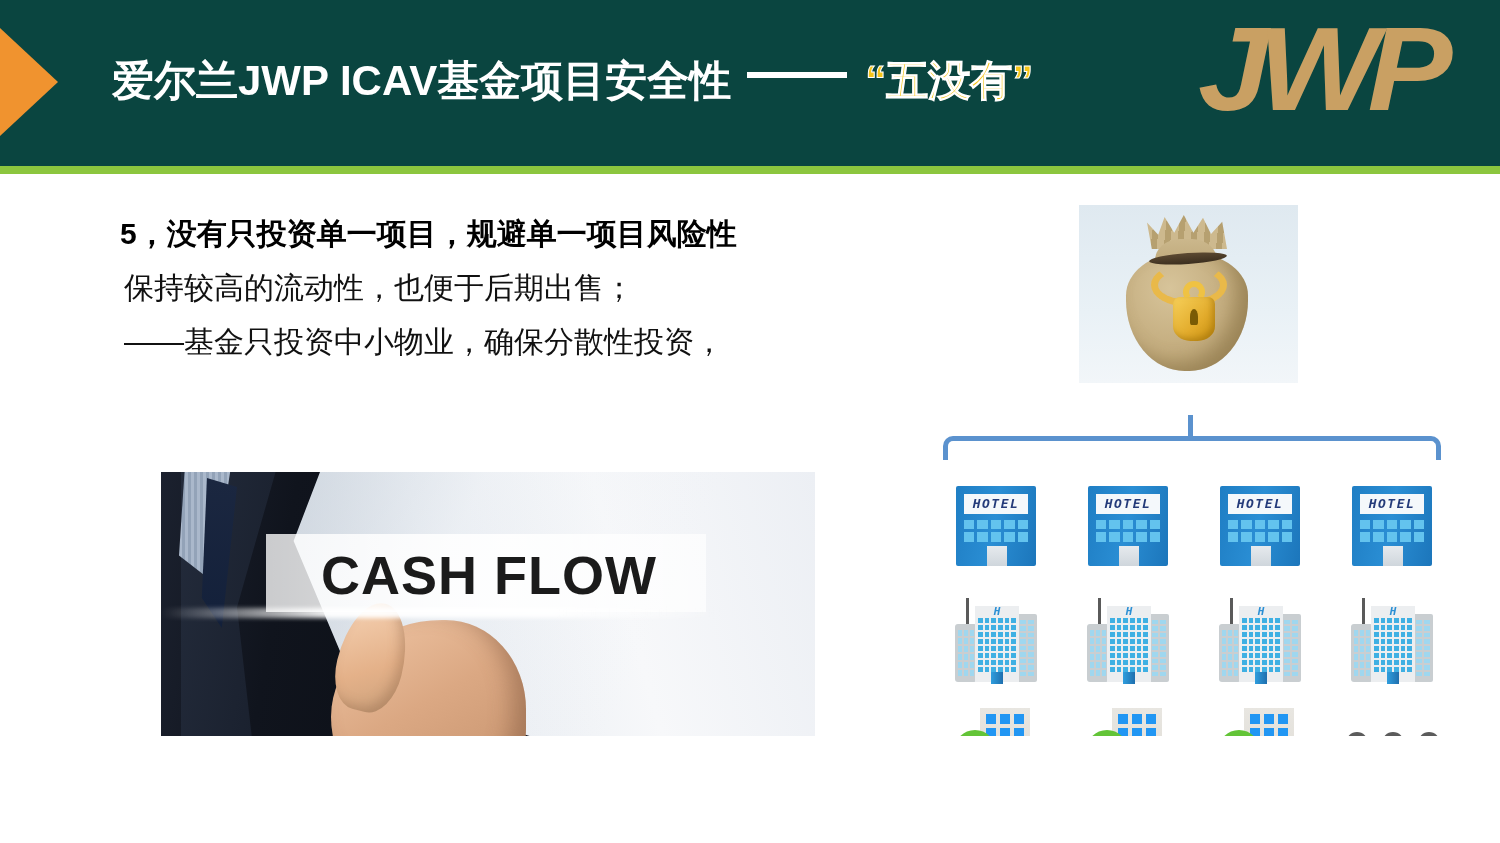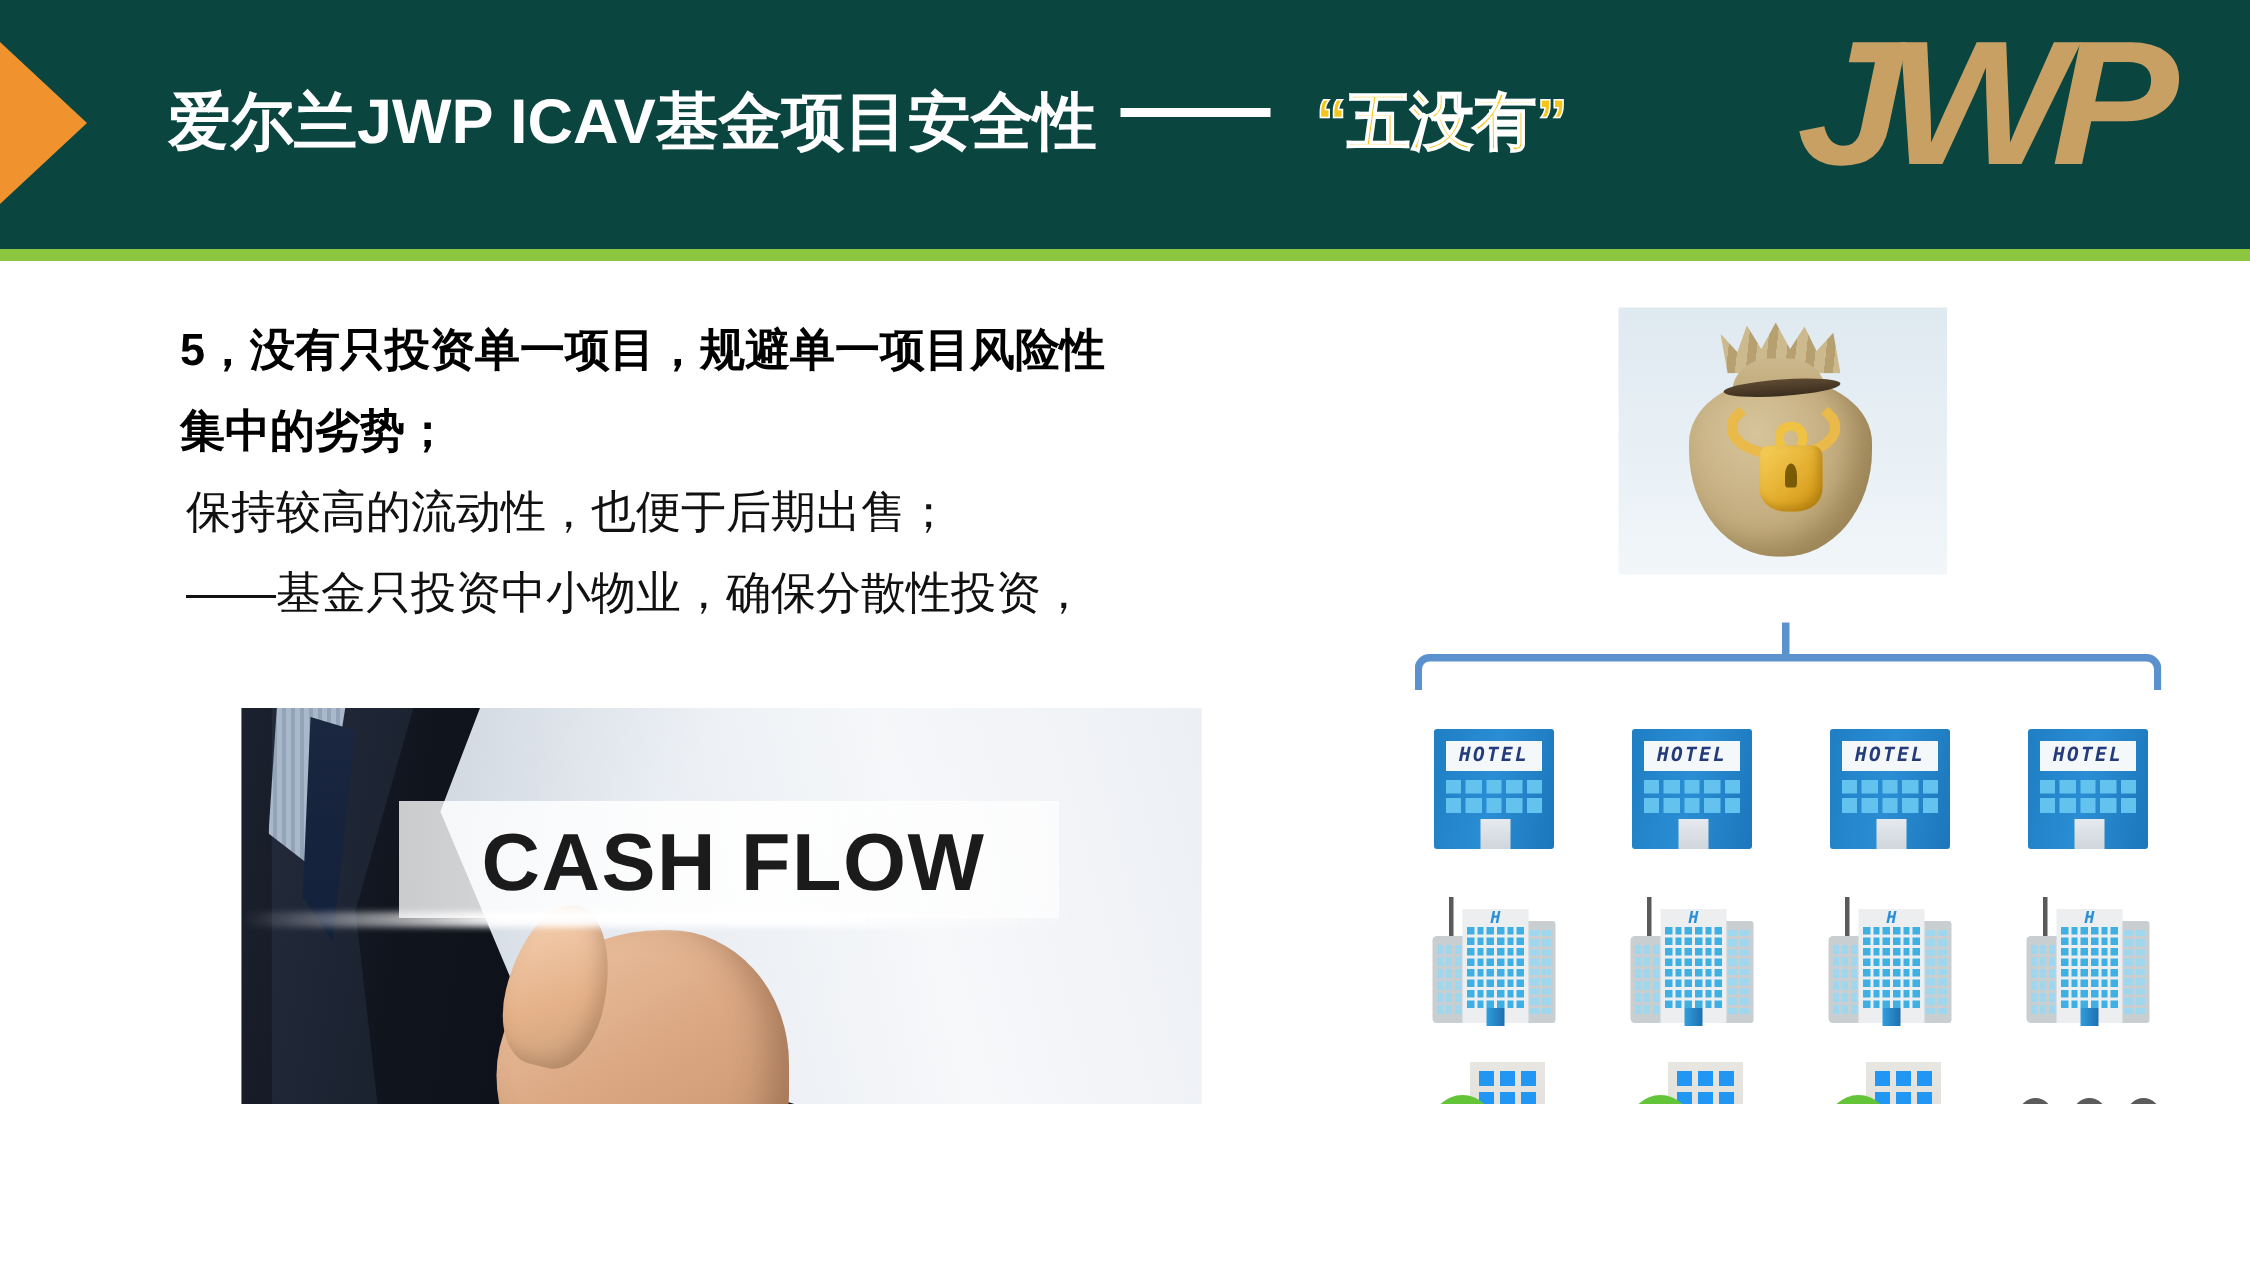--- a/index.html
+++ b/index.html
@@ -56,21 +56,21 @@
     height: 6px;
     background: #ffffff;
     margin: 0 16px 12px 16px;
     vertical-align: middle;
   }
   .header-quote {
     color: #f5c518;
     font-size: 42px;
     font-weight: bold;
     -webkit-text-stroke: 1px #ffffff;
-    margin-left: 14px;
+    margin-left: 2px;
   }
   .header-logo {
     position: absolute;
     left: 1198px; top: 10px;
     font-size: 118px;
     font-weight: bold;
     color: #c9a063;
     letter-spacing: -10px;
     font-style: italic;
     line-height: 1;
@@ -104,20 +104,21 @@
     padding-left: 4px;
   }
 
   
   .cashflow-photo {
     position: absolute;
     left: 161px; top: 472px;
     width: 640px; height: 343px;
     overflow: hidden;
     background: linear-gradient(105deg, #cfd6de 0%, #e4e9ef 38%, #f2f4f7 62%, #e8ecf2 100%);
+    padding-left: 14px;
   }
   .cf-sky {
     position: absolute; inset: 0;
     background:
       linear-gradient(115deg, rgba(180,192,205,0.55) 0%, rgba(232,237,243,0.2) 40%, rgba(255,255,255,0.0) 70%),
       linear-gradient(75deg, #c3ccd6 0%, #e9edf2 45%, #f7f8fa 70%, #eceff4 100%);
   }
   .cf-suit {
     position: absolute;
     left: -10px; top: -12px;
@@ -451,21 +452,20 @@
     <span>爱尔兰JWP ICAV基金项目安全性</span>
     <span class="header-dash"></span>
     <span class="header-quote">“五没有”</span>
   </div>
 
   <div class="header-logo">JWP</div>
   <div class="header-accent"></div>
 
   <div class="body-text">
     <div class="line-bold">5，没有只投资单一项目，规避单一项目风险性</div>
-    <div class="line-bold">集中的劣势；</div>
     <div class="line-normal indent">保持较高的流动性，也便于后期出售；</div>
     <div class="line-normal indent">——基金只投资中小物业，确保分散性投资，</div>
   </div>
 
   <div class="cashflow-photo">
     <div class="cf-sky"></div>
     <div class="cf-suit"></div>
     <div class="cf-suit2"></div>
     <div class="cf-shirt"></div>
     <div class="cf-tie"></div>

